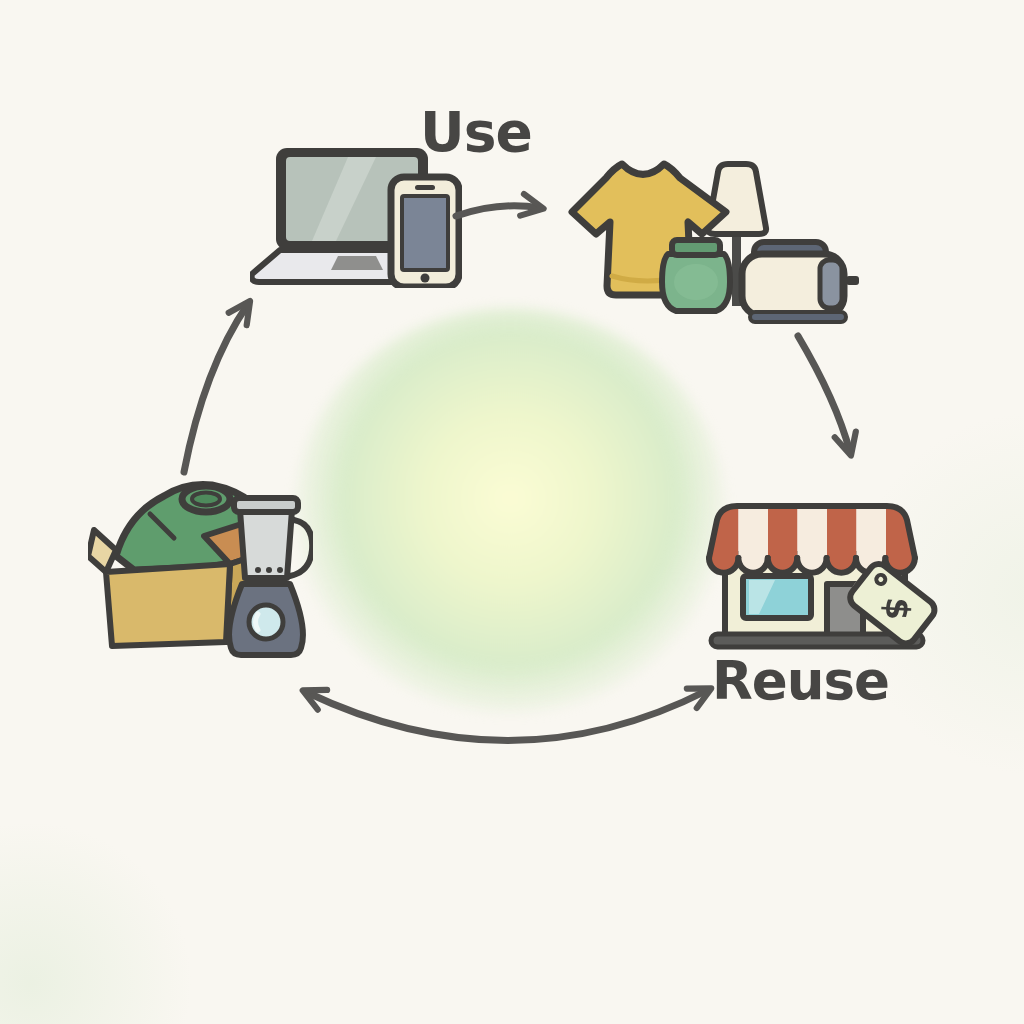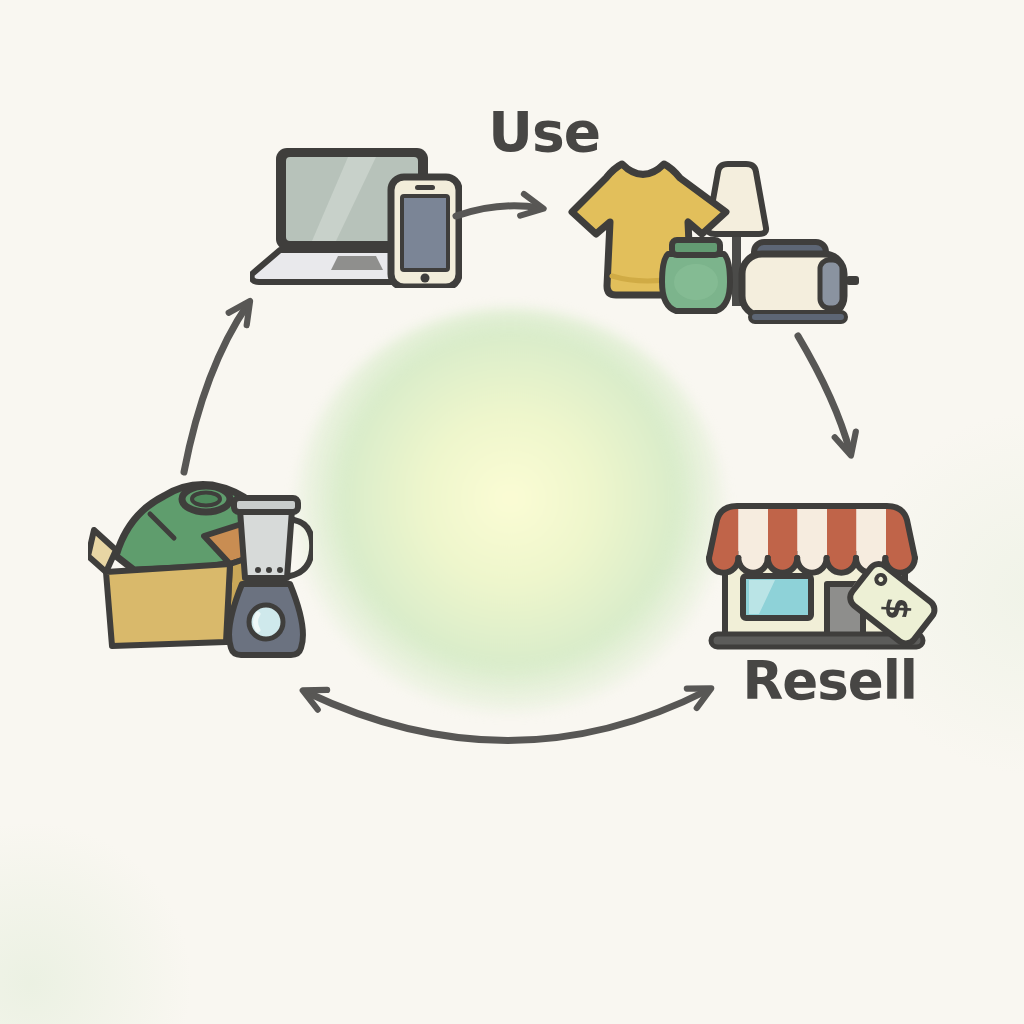--- a/index.html
+++ b/index.html
@@ -19,40 +19,40 @@
   }
   .glow{
     position:absolute;left:295px;top:308px;width:430px;height:405px;border-radius:50%;
     background:radial-gradient(circle at 50% 47%,
       var(--glow-center) 0%, #eef6cc 28%, var(--glow-green) 55%, rgba(249,247,241,0) 74%);
     filter:blur(6px);pointer-events:none;
   }
   .icon{position:absolute;}
   .icon svg{display:block;width:100%;height:100%;}
   .label{
-    position:absolute;text-align:right;color:var(--label-text);
+    position:absolute;text-align:left;color:var(--label-text);
     font-weight:600;letter-spacing:-1px;
   }
   .label-use{left:420px;top:100px;width:180px;font-size:55px;}
   .label-reuse{left:108px;top:650px;width:198px;font-size:53px;}
   .label-resell{left:712px;top:650px;width:205px;font-size:53px;}
   .arrows{position:absolute;inset:0;pointer-events:none;}
   .ln{fill:none;stroke:var(--arrow);stroke-width:7;stroke-linecap:round;}
   .ol{stroke:var(--outline);stroke-linejoin:round;stroke-linecap:round;}
   .tag-dollar{font-size:33px;font-weight:700;fill:var(--outline);}
 </style>
 </head>
 <body>
 
 <div class="stage">
   <div class="tint"></div>
   <div class="glow"></div>
 
   <div class="label label-use">Use</div>
-  <div class="label label-resell">Resell</div>
+  <div class="label label-resell">Reuse</div>
 
   <div class="icon" style="left:250px;top:146px;width:212px;height:142px;">
     <svg viewBox="0 0 212 142">
       <g>
         <rect x="26" y="2" width="152" height="102" rx="11" fill="var(--outline)"></rect>
         <rect x="36" y="11" width="132" height="84" rx="4" fill="var(--laptop-screen)"></rect>
         <polygon points="62,95 98,11 126,11 86,95" fill="var(--laptop-screen-highlight)" opacity="0.75"></polygon>
         <path class="ol" d="M30,104 L176,104 L202,128 Q204,136 195,136 L9,136 Q0,136 2,128 Z" fill="var(--laptop-base)" stroke-width="6"></path>
         <polygon points="88,110 126,110 133,124 81,124" fill="#8f8f8d"></polygon>
       </g>

